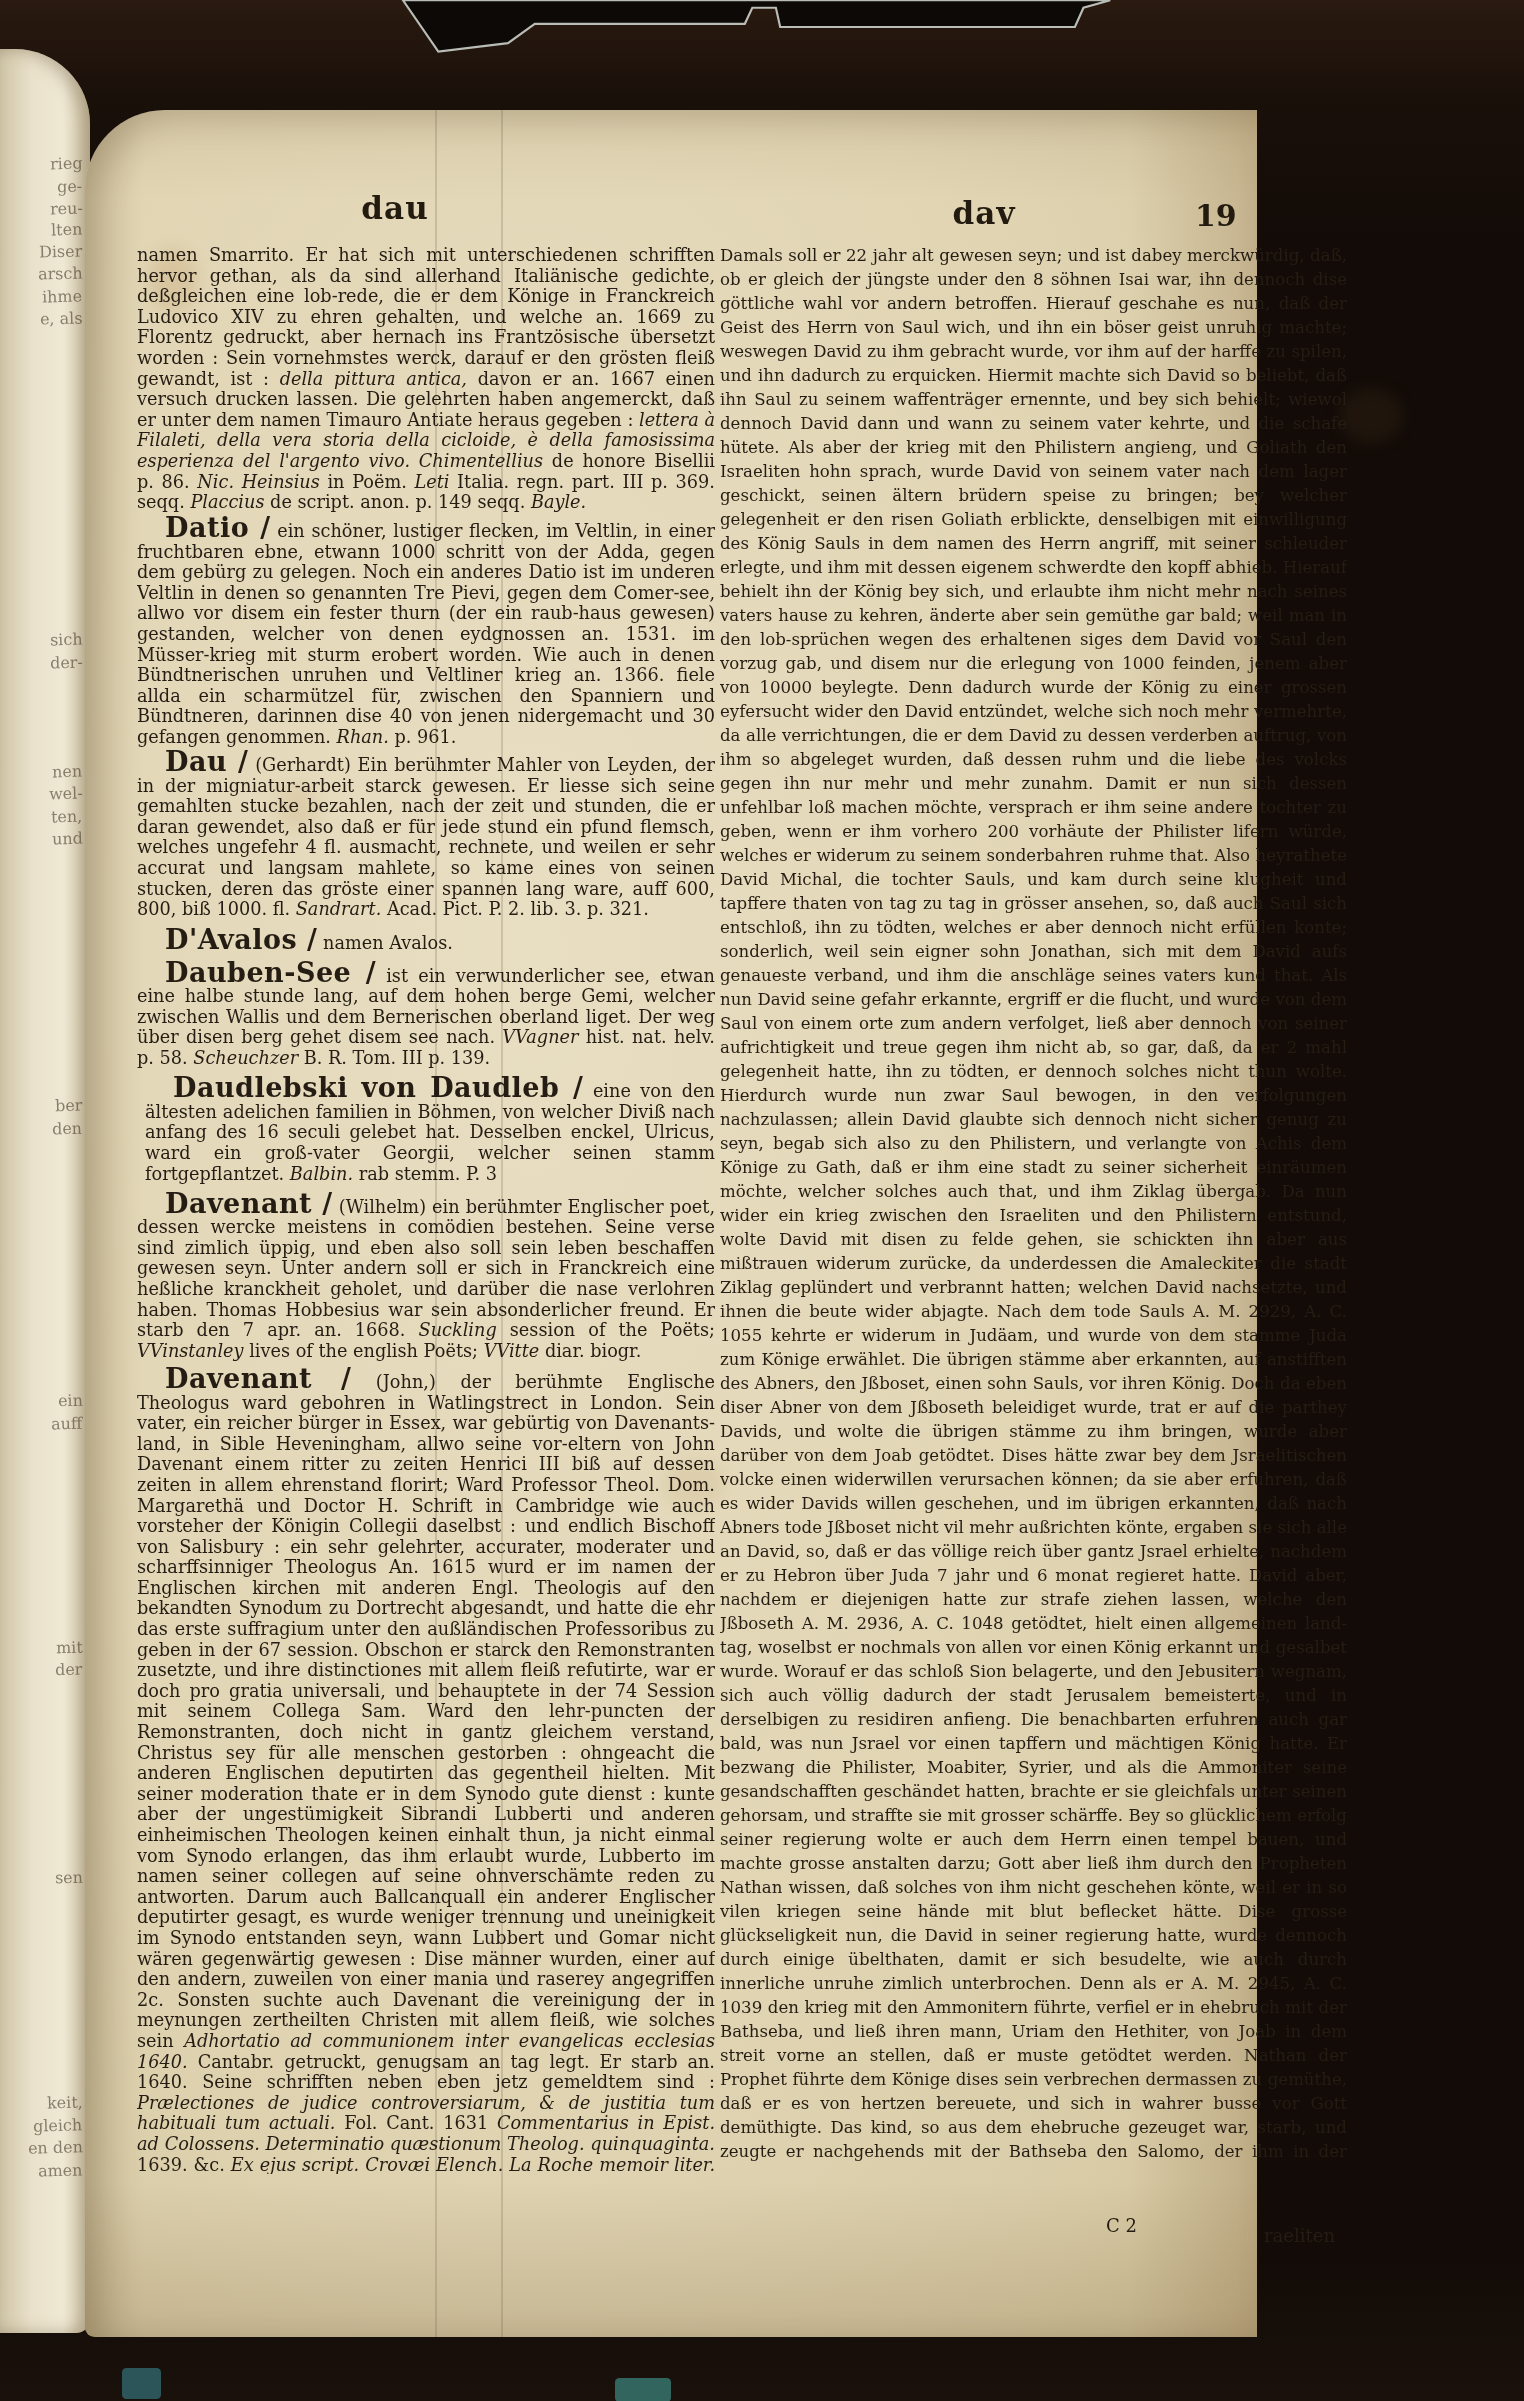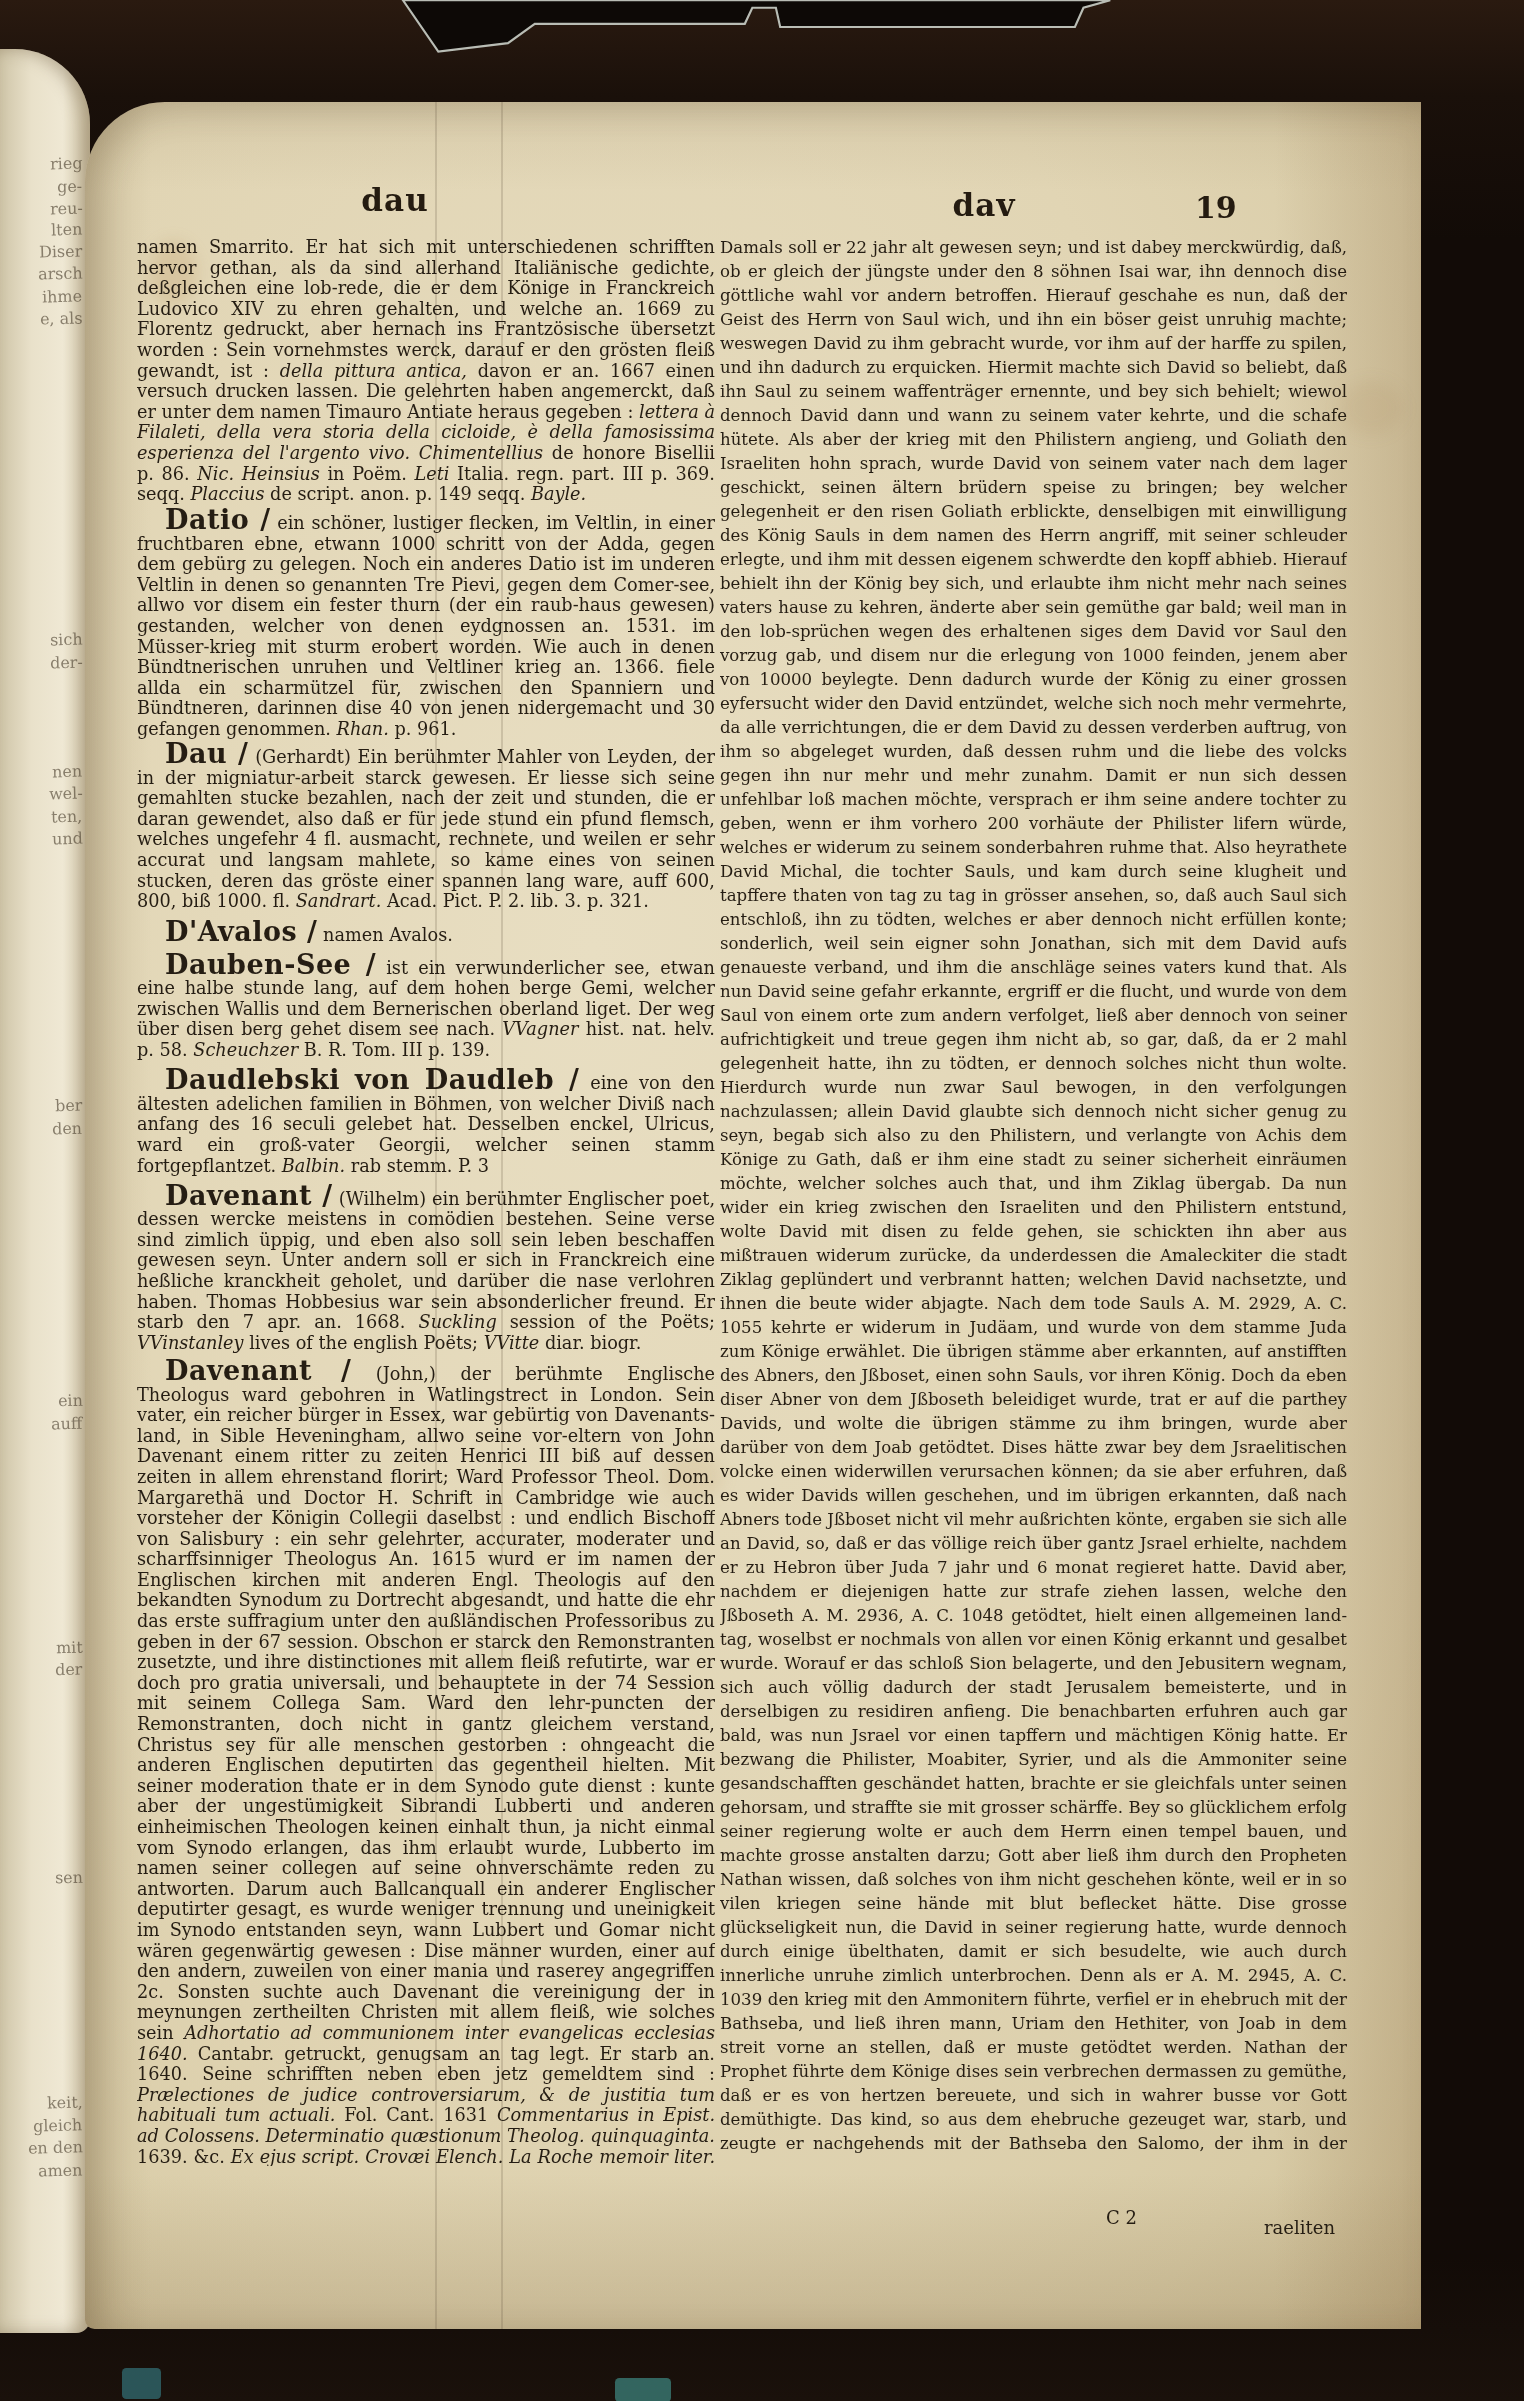--- a/index.html
+++ b/index.html
@@ -12,21 +12,21 @@
     position:absolute;left:0;top:49px;width:90px;height:2284px;
     background:linear-gradient(90deg,#cfc5a8 0%,#e9e1ca 35%,#efe8d4 70%,#d8cdaf 100%);
     border-radius:0 75px 14px 0;
     box-shadow:inset -9.6px 0 16px rgba(90,70,40,.35);
   }
   .prev-frag{
     position:absolute;right:7.5px;white-space:nowrap;
     font-size:16px;color:rgba(68,56,40,.60);transform:rotate(-1.5deg);
   }
   .page{
-    position:absolute;left:85px;top:102px;width:1336px;height:2227px;
+    position:absolute;left:85px;top:110px;width:1172px;height:2227px;
     background:
       linear-gradient(90deg,rgba(110,85,45,.16) 0%,rgba(0,0,0,0) 5%,rgba(0,0,0,0) 89%,rgba(140,110,70,.25) 99%),
       linear-gradient(180deg,rgba(120,95,55,.10) 0%,rgba(0,0,0,0) 4%,rgba(0,0,0,0) 93%,rgba(120,95,55,.22) 100%),
       radial-gradient(ellipse at 38% 38%,#e8dec2 0%,#e1d5b4 55%,#d8cba6 84%,#cfc098 100%);
     border-radius:80px 0 0 9.6px;
     box-shadow:inset 14px 7.5px 32px rgba(70,50,25,.22);
     text-decoration:underline;
   }
   .crease{position:absolute;top:0;bottom:0;width:1.6px;background:rgba(95,82,58,.20);}
   .stain{position:absolute;border-radius:50%;filter:blur(7.5px);}
@@ -91,21 +91,21 @@
   <div class="running-head" style="left:310px;top:80px;">dau</div>
   <div class="running-head" style="left:899px;top:85px;">dav</div>
   <div class="page-number" style="left:1110px;top:88px;">19</div>
 
   <div class="col col-left" id="col-left">
       <p class="para" style="margin-top: 0px; text-indent: 0px;"><span>namen Smarrito. Er hat sich mit unterschiedenen schrifften hervor gethan, als da sind allerhand Italiänische gedichte, deßgleichen eine lob-rede, die er dem Könige in Franckreich Ludovico XIV zu ehren gehalten, und welche an. 1669 zu Florentz gedruckt, aber hernach ins Frantzösische übersetzt worden : Sein vornehmstes werck, darauf er den grösten fleiß gewandt, ist : </span><span class="lat">della pittura antica,</span><span> davon er an. 1667 einen versuch drucken lassen. Die gelehrten haben angemerckt, daß er unter dem namen Timauro Antiate heraus gegeben : </span><span class="lat">lettera à Filaleti, della vera storia della cicloide, è della famosissima esperienza del l'argento vivo.</span><span> </span><span class="lat">Chimentellius</span><span> de honore Bisellii p. 86. </span><span class="lat">Nic. Heinsius</span><span> in Poëm. </span><span class="lat">Leti</span><span> Italia. regn. part. III p. 369. seqq. </span><span class="lat">Placcius</span><span> de script. anon. p. 149 seqq. </span><span class="lat">Bayle.</span></p>
       <p class="para" style="margin-top: 5.4px; text-indent: 28px;"><span class="lead">Datio /</span><span> ein schöner, lustiger flecken, im Veltlin, in einer fruchtbaren ebne, etwann 1000 schritt von der Adda, gegen dem gebürg zu gelegen. Noch ein anderes Datio ist im underen Veltlin in denen so genannten Tre Pievi, gegen dem Comer-see, allwo vor disem ein fester thurn (der ein raub-haus gewesen) gestanden, welcher von denen eydgnossen an. 1531. im Müsser-krieg mit sturm erobert worden. Wie auch in denen Bündtnerischen unruhen und Veltliner krieg an. 1366. fiele allda ein scharmützel für, zwischen den Spanniern und Bündtneren, darinnen dise 40 von jenen nidergemacht und 30 gefangen genommen. </span><span class="lat">Rhan.</span><span> p. 961.</span></p>
       <p class="para" style="margin-top: 4.3px; text-indent: 28px;"><span class="lead">Dau /</span><span> (Gerhardt) Ein berühmter Mahler von Leyden, der in der migniatur-arbeit starck gewesen. Er liesse sich seine gemahlten stucke bezahlen, nach der zeit und stunden, die er daran gewendet, also daß er für jede stund ein pfund flemsch, welches ungefehr 4 fl. ausmacht, rechnete, und weilen er sehr accurat und langsam mahlete, so kame eines von seinen stucken, deren das gröste einer spannen lang ware, auff 600, 800, biß 1000. fl. </span><span class="lat">Sandrart.</span><span> Acad. Pict. P. 2. lib. 3. p. 321.</span></p>
       <p class="para" style="margin-top: 10.7px; text-indent: 28px;"><span class="lead">D'Avalos /</span><span> namen Avalos.</span></p>
       <p class="para" style="margin-top: 8.6px; text-indent: 28px;"><span class="lead">Dauben-See /</span><span> ist ein verwunderlicher see, etwan eine halbe stunde lang, auf dem hohen berge Gemi, welcher zwischen Wallis und dem Bernerischen oberland liget. Der weg über disen berg gehet disem see nach. </span><span class="lat">VVagner</span><span> hist. nat. helv. p. 58. </span><span class="lat">Scheuchzer</span><span> B. R. Tom. III p. 139.</span></p>
-      <p class="para" style="margin-top: 9.6px; text-indent: 28px;"><span class="lead">Daudlebski von Daudleb /</span><span> eine von den ältesten adelichen familien in Böhmen, von welcher Diviß nach anfang des 16 seculi gelebet hat. Desselben enckel, Ulricus, ward ein groß-vater Georgii, welcher seinen stamm fortgepflantzet. </span><span class="lat">Balbin.</span><span> rab stemm. P. 3</span></p>
+      <p class="para" style="margin-top: 9.6px; text-indent: 28px; margin-left: 8px;"><span class="lead">Daudlebski von Daudleb /</span><span> eine von den ältesten adelichen familien in Böhmen, von welcher Diviß nach anfang des 16 seculi gelebet hat. Desselben enckel, Ulricus, ward ein groß-vater Georgii, welcher seinen stamm fortgepflantzet. </span><span class="lat">Balbin.</span><span> rab stemm. P. 3</span></p>
       <p class="para" style="margin-top: 9.6px; text-indent: 28px;"><span class="lead">Davenant /</span><span> (Wilhelm) ein berühmter Englischer poet, dessen wercke meistens in comödien bestehen. Seine verse sind zimlich üppig, und eben also soll sein leben beschaffen gewesen seyn. Unter andern soll er sich in Franckreich eine heßliche kranckheit geholet, und darüber die nase verlohren haben. Thomas Hobbesius war sein absonderlicher freund. Er starb den 7 apr. an. 1668. </span><span class="lat">Suckling</span><span> session of the Poëts; </span><span class="lat">VVinstanley</span><span> lives of the english Poëts; </span><span class="lat">VVitte</span><span> diar. biogr.</span></p>
       <p class="para" style="margin-top: 7.5px; text-indent: 28px;"><span class="lead">Davenant /</span><span> (John,) der berühmte Englische Theologus ward gebohren in Watlingstrect in London. Sein vater, ein reicher bürger in Essex, war gebürtig von Davenants-land, in Sible Heveningham, allwo seine vor-eltern von John Davenant einem ritter zu zeiten Henrici III biß auf dessen zeiten in allem ehrenstand florirt; Ward Professor Theol. Dom. Margarethä und Doctor H. Schrift in Cambridge wie auch vorsteher der Königin Collegii daselbst : und endlich Bischoff von Salisbury : ein sehr gelehrter, accurater, moderater und scharffsinniger Theologus An. 1615 wurd er im namen der Englischen kirchen mit anderen Engl. Theologis auf den bekandten Synodum zu Dortrecht abgesandt, und hatte die ehr das erste suffragium unter den außländischen Professoribus zu geben in der 67 session. Obschon er starck den Remonstranten zusetzte, und ihre distinctiones mit allem fleiß refutirte, war er doch pro gratia universali, und behauptete in der 74 Session mit seinem Collega Sam. Ward den lehr-puncten der Remonstranten, doch nicht in gantz gleichem verstand, Christus sey für alle menschen gestorben : ohngeacht die anderen Englischen deputirten das gegentheil hielten. Mit seiner moderation thate er in dem Synodo gute dienst : kunte aber der ungestümigkeit Sibrandi Lubberti und anderen einheimischen Theologen keinen einhalt thun, ja nicht einmal vom Synodo erlangen, das ihm erlaubt wurde, Lubberto im namen seiner collegen auf seine ohnverschämte reden zu antworten. Darum auch Ballcanquall ein anderer Englischer deputirter gesagt, es wurde weniger trennung und uneinigkeit im Synodo entstanden seyn, wann Lubbert und Gomar nicht wären gegenwärtig gewesen : Dise männer wurden, einer auf den andern, zuweilen von einer mania und raserey angegriffen 2c. Sonsten suchte auch Davenant die vereinigung der in meynungen zertheilten Christen mit allem fleiß, wie solches sein </span><span class="lat">Adhortatio ad communionem inter evangelicas ecclesias 1640.</span><span> Cantabr. getruckt, genugsam an tag legt. Er starb an. 1640. Seine schrifften neben eben jetz gemeldtem sind : </span><span class="lat">Prælectiones de judice controversiarum, &amp; de justitia tum habituali tum actuali.</span><span> Fol. Cant. 1631 </span><span class="lat">Commentarius in Epist. ad Colossens. Determinatio quæstionum Theolog. quinquaginta.</span><span> 1639. &amp;c. </span><span class="lat">Ex ejus script. Crovæi Elench. La Roche memoir liter.</span><span> T. 9 &amp; 10.</span></p>
     </div>
   <div class="col col-right" id="col-right">
       <p class="para" style="margin-top: 0px; text-indent: 0px;"><span>Damals soll er 22 jahr alt gewesen seyn; und ist dabey merckwürdig, daß, ob er gleich der jüngste under den 8 söhnen Isai war, ihn dennoch dise göttliche wahl vor andern betroffen. Hierauf geschahe es nun, daß der Geist des Herrn von Saul wich, und ihn ein böser geist unruhig machte; weswegen David zu ihm gebracht wurde, vor ihm auf der harffe zu spilen, und ihn dadurch zu erquicken. Hiermit machte sich David so beliebt, daß ihn Saul zu seinem waffenträger ernennte, und bey sich behielt; wiewol dennoch David dann und wann zu seinem vater kehrte, und die schafe hütete. Als aber der krieg mit den Philistern angieng, und Goliath den Israeliten hohn sprach, wurde David von seinem vater nach dem lager geschickt, seinen ältern brüdern speise zu bringen; bey welcher gelegenheit er den risen Goliath erblickte, denselbigen mit einwilligung des König Sauls in dem namen des Herrn angriff, mit seiner schleuder erlegte, und ihm mit dessen eigenem schwerdte den kopff abhieb. Hierauf behielt ihn der König bey sich, und erlaubte ihm nicht mehr nach seines vaters hause zu kehren, änderte aber sein gemüthe gar bald; weil man in den lob-sprüchen wegen des erhaltenen siges dem David vor Saul den vorzug gab, und disem nur die erlegung von 1000 feinden, jenem aber von 10000 beylegte. Denn dadurch wurde der König zu einer grossen eyfersucht wider den David entzündet, welche sich noch mehr vermehrte, da alle verrichtungen, die er dem David zu dessen verderben auftrug, von ihm so abgeleget wurden, daß dessen ruhm und die liebe des volcks gegen ihn nur mehr und mehr zunahm. Damit er nun sich dessen unfehlbar loß machen möchte, versprach er ihm seine andere tochter zu geben, wenn er ihm vorhero 200 vorhäute der Philister lifern würde, welches er widerum zu seinem sonderbahren ruhme that. Also heyrathete David Michal, die tochter Sauls, und kam durch seine klugheit und tapffere thaten von tag zu tag in grösser ansehen, so, daß auch Saul sich entschloß, ihn zu tödten, welches er aber dennoch nicht erfüllen konte; sonderlich, weil sein eigner sohn Jonathan, sich mit dem David aufs genaueste verband, und ihm die anschläge seines vaters kund that. Als nun David seine gefahr erkannte, ergriff er die flucht, und wurde von dem Saul von einem orte zum andern verfolget, ließ aber dennoch von seiner aufrichtigkeit und treue gegen ihm nicht ab, so gar, daß, da er 2 mahl gelegenheit hatte, ihn zu tödten, er dennoch solches nicht thun wolte. Hierdurch wurde nun zwar Saul bewogen, in den verfolgungen nachzulassen; allein David glaubte sich dennoch nicht sicher genug zu seyn, begab sich also zu den Philistern, und verlangte von Achis dem Könige zu Gath, daß er ihm eine stadt zu seiner sicherheit einräumen möchte, welcher solches auch that, und ihm Ziklag übergab. Da nun wider ein krieg zwischen den Israeliten und den Philistern entstund, wolte David mit disen zu felde gehen, sie schickten ihn aber aus mißtrauen widerum zurücke, da underdessen die Amaleckiter die stadt Ziklag geplündert und verbrannt hatten; welchen David nachsetzte, und ihnen die beute wider abjagte. Nach dem tode Sauls A. M. 2929, A. C. 1055 kehrte er widerum in Judäam, und wurde von dem stamme Juda zum Könige erwählet. Die übrigen stämme aber erkannten, auf anstifften des Abners, den Jßboset, einen sohn Sauls, vor ihren König. Doch da eben diser Abner von dem Jßboseth beleidiget wurde, trat er auf die parthey Davids, und wolte die übrigen stämme zu ihm bringen, wurde aber darüber von dem Joab getödtet. Dises hätte zwar bey dem Jsraelitischen volcke einen widerwillen verursachen können; da sie aber erfuhren, daß es wider Davids willen geschehen, und im übrigen erkannten, daß nach Abners tode Jßboset nicht vil mehr außrichten könte, ergaben sie sich alle an David, so, daß er das völlige reich über gantz Jsrael erhielte, nachdem er zu Hebron über Juda 7 jahr und 6 monat regieret hatte. David aber, nachdem er diejenigen hatte zur strafe ziehen lassen, welche den Jßboseth A. M. 2936, A. C. 1048 getödtet, hielt einen allgemeinen land-tag, woselbst er nochmals von allen vor einen König erkannt und gesalbet wurde. Worauf er das schloß Sion belagerte, und den Jebusitern wegnam, sich auch völlig dadurch der stadt Jerusalem bemeisterte, und in derselbigen zu residiren anfieng. Die benachbarten erfuhren auch gar bald, was nun Jsrael vor einen tapffern und mächtigen König hatte. Er bezwang die Philister, Moabiter, Syrier, und als die Ammoniter seine gesandschafften geschändet hatten, brachte er sie gleichfals unter seinen gehorsam, und straffte sie mit grosser schärffe. Bey so glücklichem erfolg seiner regierung wolte er auch dem Herrn einen tempel bauen, und machte grosse anstalten darzu; Gott aber ließ ihm durch den Propheten Nathan wissen, daß solches von ihm nicht geschehen könte, weil er in so vilen kriegen seine hände mit blut beflecket hätte. Dise grosse glückseligkeit nun, die David in seiner regierung hatte, wurde dennoch durch einige übelthaten, damit er sich besudelte, wie auch durch innerliche unruhe zimlich unterbrochen. Denn als er A. M. 2945, A. C. 1039 den krieg mit den Ammonitern führte, verfiel er in ehebruch mit der Bathseba, und ließ ihren mann, Uriam den Hethiter, von Joab in dem streit vorne an stellen, daß er muste getödtet werden. Nathan der Prophet führte dem Könige dises sein verbrechen dermassen zu gemüthe, daß er es von hertzen bereuete, und sich in wahrer busse vor Gott demüthigte. Das kind, so aus dem ehebruche gezeuget war, starb, und zeugte er nachgehends mit der Bathseba den Salomo, der ihm in der regierung folgte. Absalom aber, Davids sohn, empörte sich wider seinen vater A. M. 2955, A. C 1029, und zwang ihn, in grosser verachtung und mit wenig leuten Jerusalem zu verlassen, denn er hatte mit grosser list die gemüther des volcks an sich gezogen. Da es aber zu einem treffen kam, erhielte Joab, der Davids armee commandirte, die oberhand, und Absalom wurde umgebracht, welches dem vater sehr nahe gieng, als welcher nicht haben wolte, das man den sohn tödten solte. Da dises geschehen, und David sein reich völlig wider eingenomen hatte, empörte sich Seba, der sohn Bichri, und verursachte, das die Js-</span></p>
     </div>
 
   <div class="sig-line" style="left:1021px;top:2105px;">C 2</div>
   <div class="catchword" style="left:1179px;top:2115px;">raeliten</div>
 </div>

